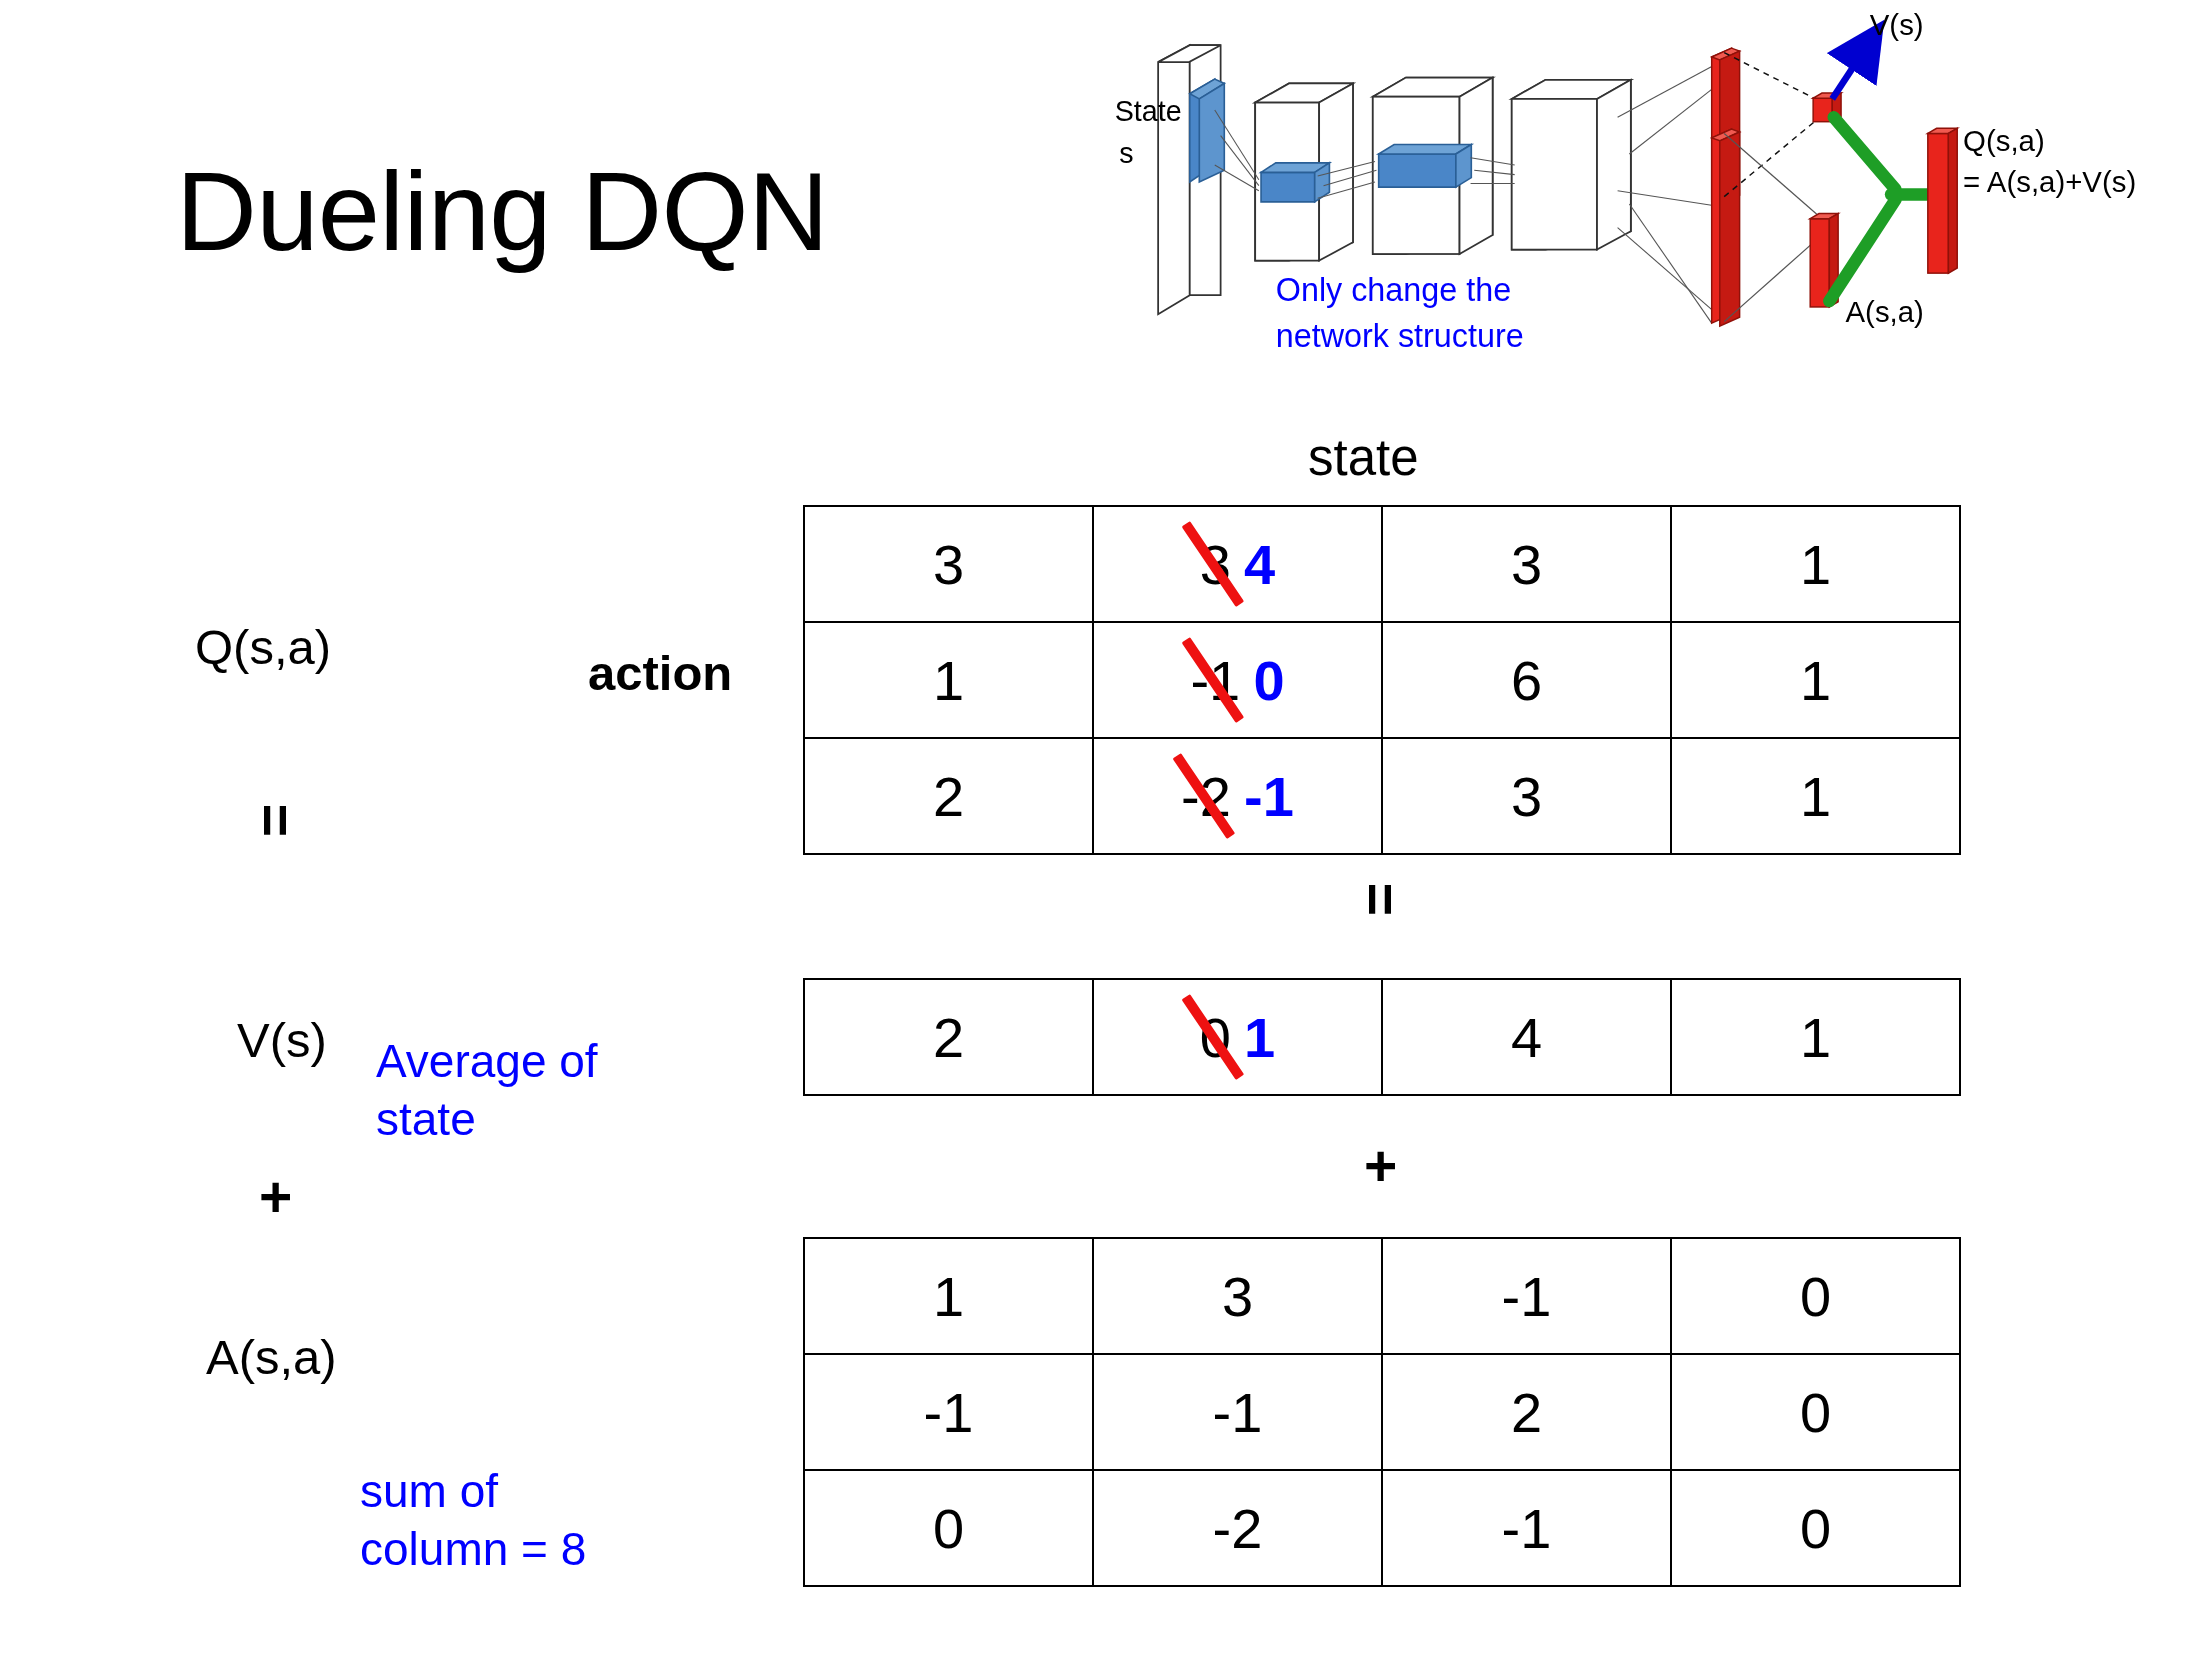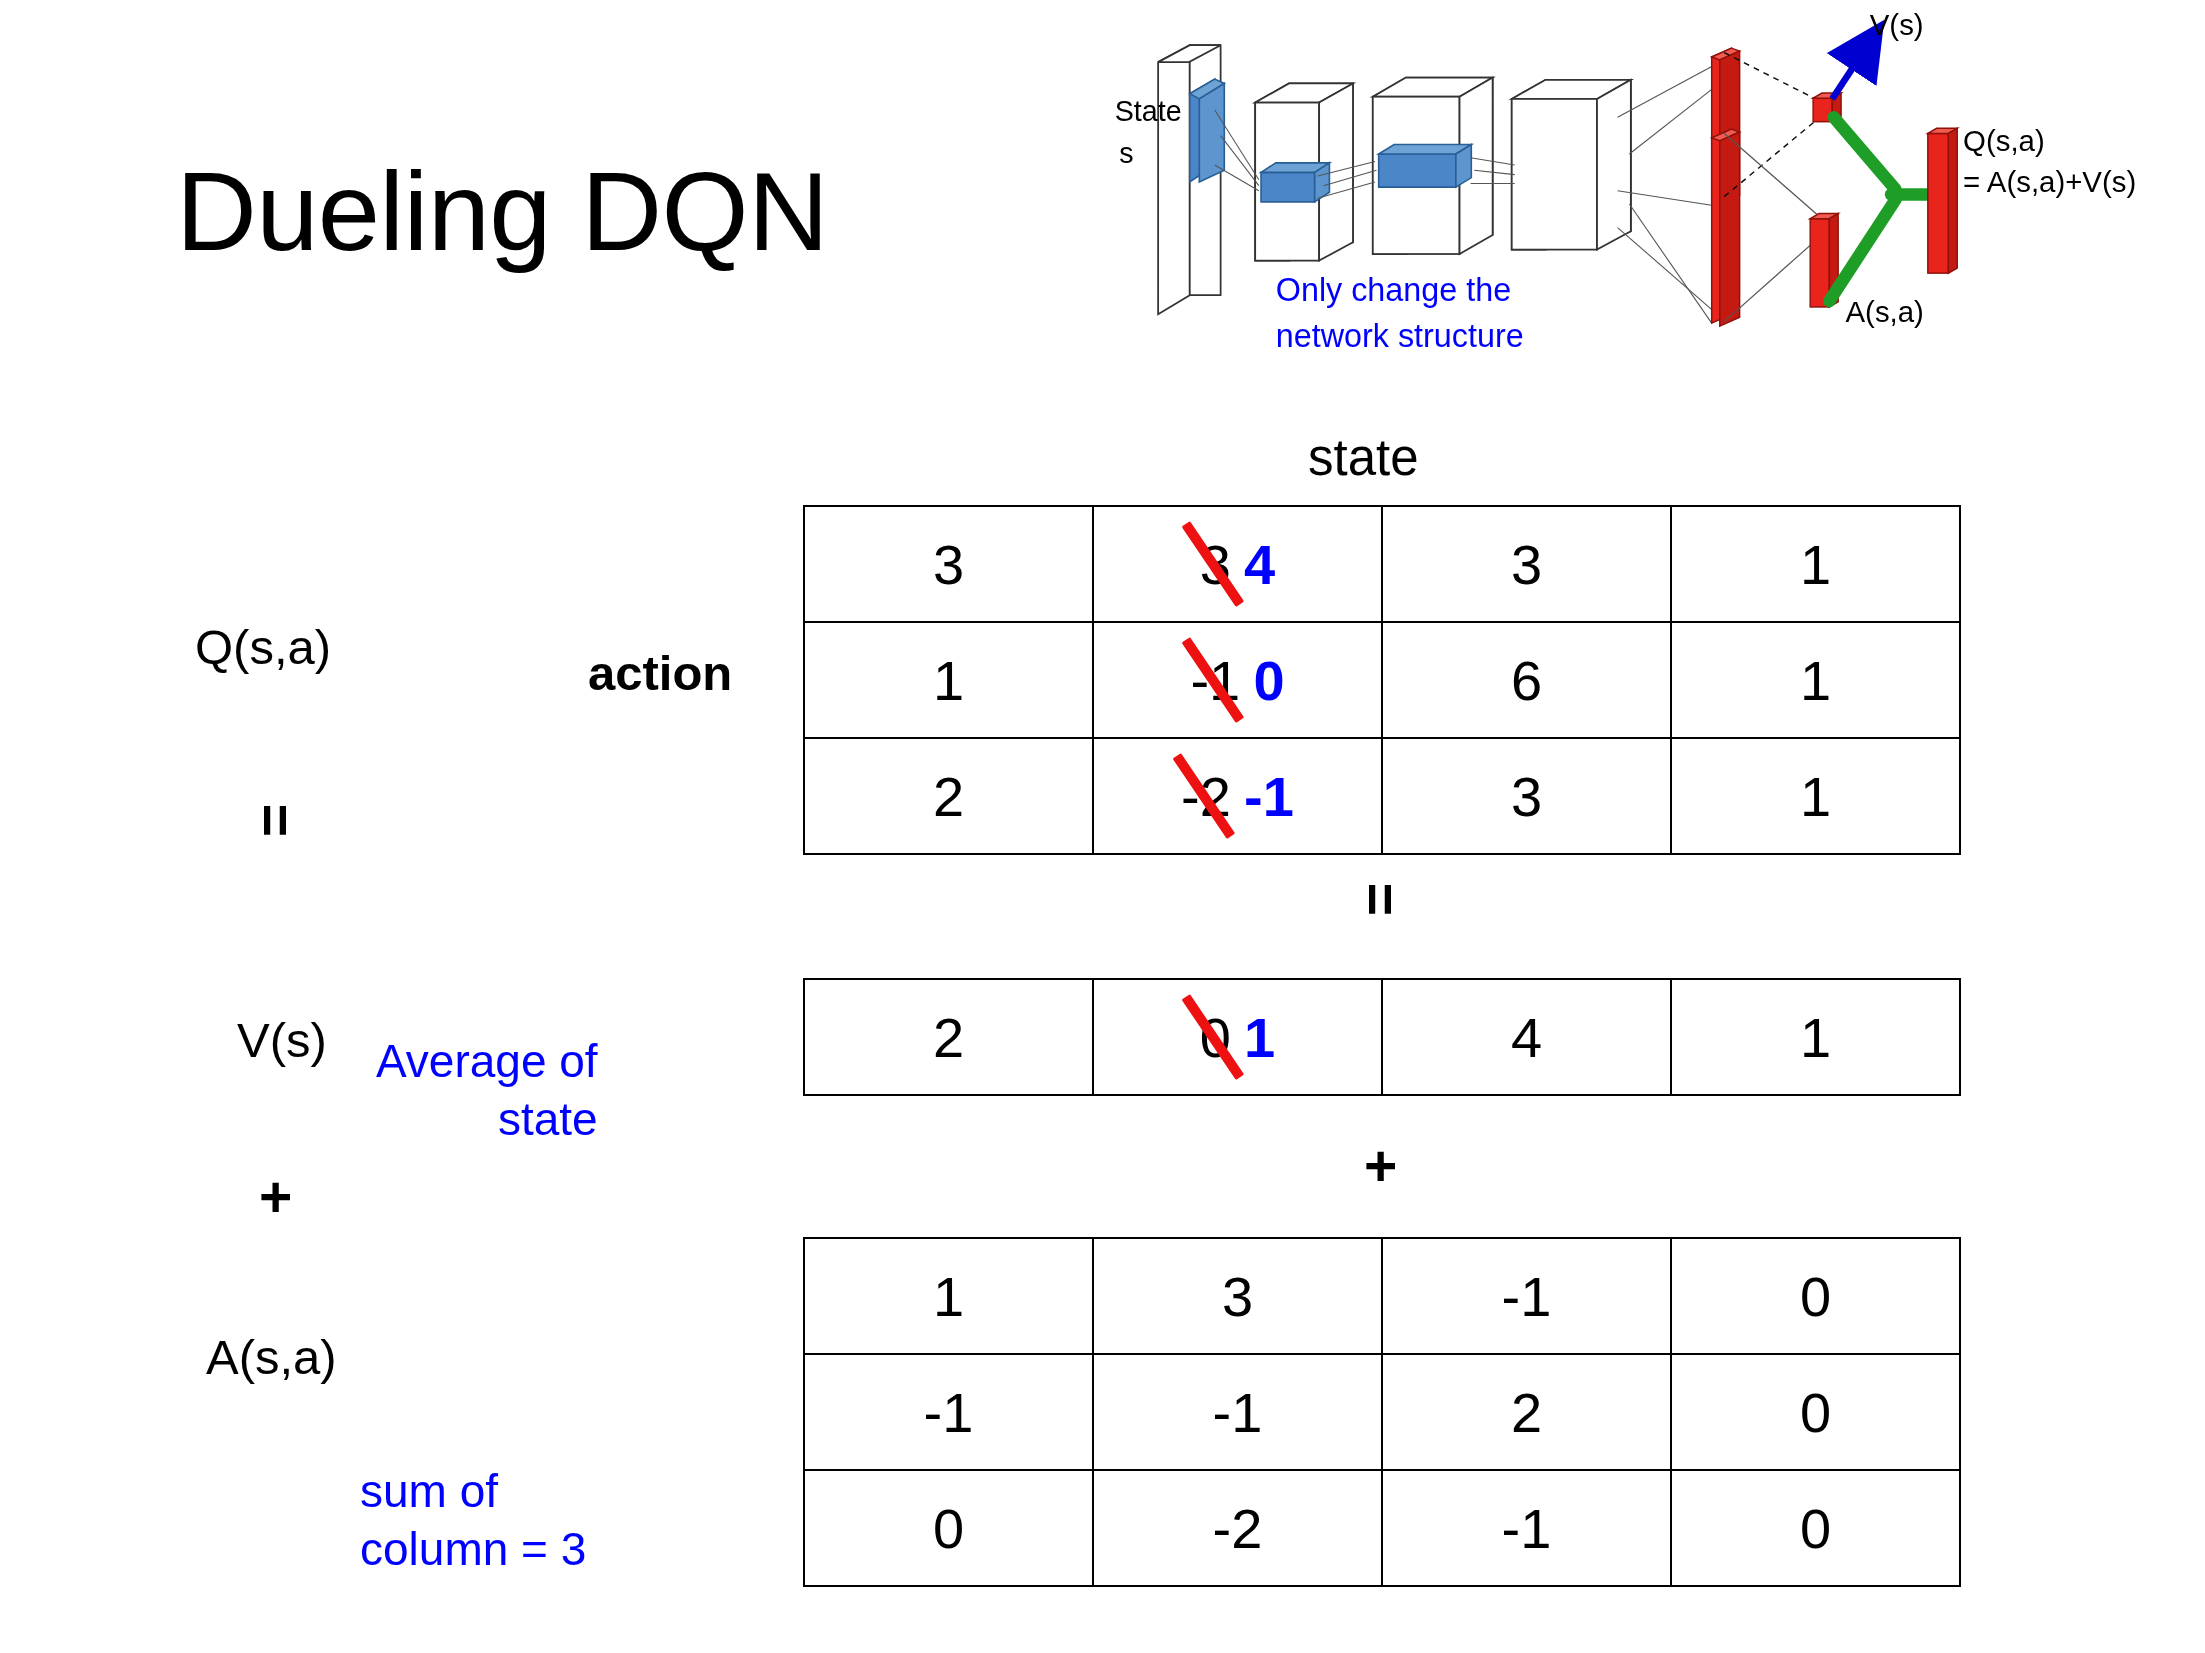--- a/index.html
+++ b/index.html
@@ -110,21 +110,21 @@
     font-weight: 700;
   }
 
   
   #q-label      { left: 195px;  top: 621px; }
   #action-label { left: 588px;  top: 647px; font-weight: bold; }
   #state-label  { left: 1308px; top: 430px; font-size: 51px; }
   #eq-1         { left: 259px;  top: 792px; }
   #eq-2         { left: 1364px; top: 871px; }
   #v-label      { left: 237px;  top: 1014px; }
-  #avg-note     { left: 376px;  top: 1033px; text-align: right; }
+  #avg-note     { left: 376px;  top: 1033px; }
   #plus-1       { left: 259px;  top: 1169px; }
   #plus-2       { left: 1364px; top: 1138px; }
   #a-label      { left: 206px;  top: 1331px; }
   #sum-note     { left: 360px;  top: 1437px; margin-top: 26px; }
 
   #q-table { left: 803px; top: 505px; }
   #v-table { left: 803px; top: 978px; }
   #a-table { left: 803px; top: 1237px; }
 </style>
 </head>
@@ -278,21 +278,21 @@
   <span>Average of</span><br>
   <span>state</span>
 </div>
 
 <div class="abs op" id="plus-1">+</div>
 <div class="abs op" id="plus-2">+</div>
 
 <div class="abs lbl" id="a-label">A(s,a)</div>
 <div class="abs lbl-blue" id="sum-note">
   <span>sum of</span><br>
-  <span>column = 3</span>
+  <span>column = 8</span>
 </div>
 
 <table class="abs grid" id="q-table">
   <tbody>
     <tr>
       <td><span class="cell-inner">
             <span>3</span>
           </span></td>
       <td><span class="cell-inner">
             <span class="old-val"><span>3</span><span class="slash"></span></span>

